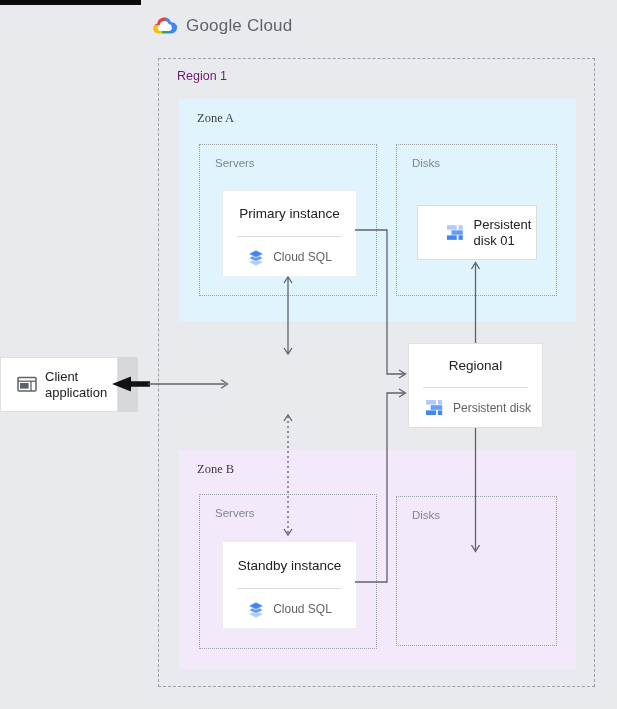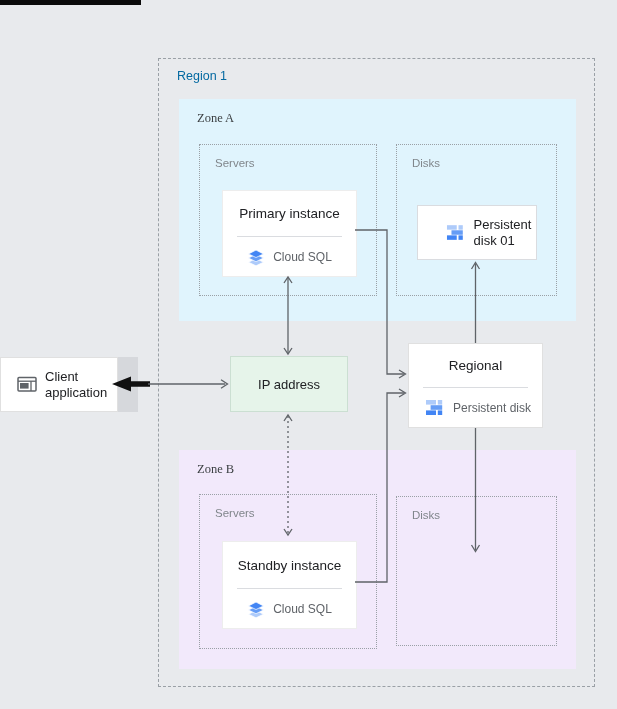--- a/index.html
+++ b/index.html
@@ -14,21 +14,21 @@
     font-family:"Liberation Sans",sans-serif;color:#202124;
   }
   .abs{position:absolute;}
   .topbar{left:0;top:0;width:141px;height:5px;background:#0b0b0b;}
   .logo{left:152px;top:15px;display:flex;align-items:center;gap:8px;}
   .logo-text{font-size:17px;color:#5f6368;letter-spacing:.2px;}
   .region{
     left:158px;top:58px;width:437px;height:629px;
     border:1px dashed #9aa0a6;background:transparent;
   }
-  .frame-label{font-size:12.5px;color:#0369a1;}
+  .frame-label{font-size:12.5px;color:#701a75;}
   .region > .frame-label{position:absolute;left:18px;top:10px;}
   .zone{position:absolute;left:20px;width:397px;}
   .zone-a{top:40px;height:222px;background:var(--zone-a-fill);}
   .zone-b{top:391px;height:219px;background:var(--zone-b-fill);}
   .zone > .frame-label{position:absolute;left:18px;top:12px;color:#3c4043;font-family:Liberation Serif, serif;}
   .dotted-group{position:absolute;border:1px dotted #9aa0a6;}
   .dotted-label{position:absolute;left:15px;top:12px;font-size:11.5px;color:#80868b;}
   .srv-a{left:20px;top:45px;width:178px;height:152px;}
   .dsk-a{left:217px;top:45px;width:161px;height:152px;}
   .srv-b{left:20px;top:44px;width:178px;height:155px;}
@@ -55,20 +55,43 @@
   svg.overlay .dotted{stroke-dasharray:2 3;}
   svg.overlay .solidfill{fill:#111;stroke:none;}
 </style>
 </head>
 <body>
 
 <div class="canvas">
 
   <div class="abs topbar"></div>
 
+  <div class="abs logo">
+    <svg width="26" height="21" viewBox="0 0 26 21">
+      <defs>
+        <clipPath id="cloudClip">
+          <path d="M6.2,18.5 a4.9,4.9 0 0 1 -1,-9.7 a7.2,7.2 0 0 1 13.9,-1.6 a5.6,5.6 0 0 1 0.7,11.2 z"></path>
+        </clipPath>
+        <clipPath id="cloudInner">
+          <path d="M8.4,16 a3,3 0 0 1 -0.6,-5.9 a4.6,4.6 0 0 1 8.9,-1 a3.5,3.5 0 0 1 0.4,6.9 z"></path>
+        </clipPath>
+      </defs>
+      <g clip-path="url(#cloudClip)">
+        <rect x="0" y="0" width="14" height="10" fill="#ea4335"></rect>
+        <rect x="0" y="10" width="10" height="11" fill="#fbbc04"></rect>
+        <rect x="10" y="12" width="6" height="9" fill="#34a853"></rect>
+        <rect x="13" y="0" width="13" height="12" fill="#4285f4"></rect>
+        <rect x="16" y="10" width="10" height="11" fill="#4285f4"></rect>
+      </g>
+      <g clip-path="url(#cloudInner)">
+        <rect x="0" y="0" width="26" height="21" fill="#ffffff"></rect>
+      </g>
+    </svg>
+    <span class="logo-text">Google Cloud</span>
+  </div>
 
   <div class="abs region">
     <span class="frame-label">Region 1</span>
 
     <div class="zone zone-a">
       <span class="frame-label">Zone A</span>
 
       <div class="dotted-group srv-a">
         <span class="dotted-label">Servers</span>
         <div class="card instance" style="top:45px;height:87px;">
@@ -118,23 +141,20 @@
           </div>
         </div>
       </div>
 
       <div class="dotted-group dsk-b">
         <span class="dotted-label">Disks</span>
       </div>
     </div>
   </div>
 
-  <div class="abs ip-box">
-    <span>IP address</span>
-  </div>
 
   <div class="abs card regional">
     <div class="title instance-title" style="flex:1;display:flex;align-items:center;justify-content:center;font-size:13.5px;">Regional</div>
     <div class="divider"></div>
     <div class="product-row left">
       <svg width="20" height="20" viewBox="0 0 20 20">
         <rect x="1" y="2" width="10" height="4.6" fill="#aecbfa"></rect>
         <rect x="12.8" y="2" width="4.4" height="4.6" fill="#aecbfa"></rect>
         <rect x="5.6" y="7.2" width="11.6" height="4.6" fill="#669df6"></rect>
         <rect x="1" y="12.4" width="10" height="4.6" fill="#4285f4"></rect>

